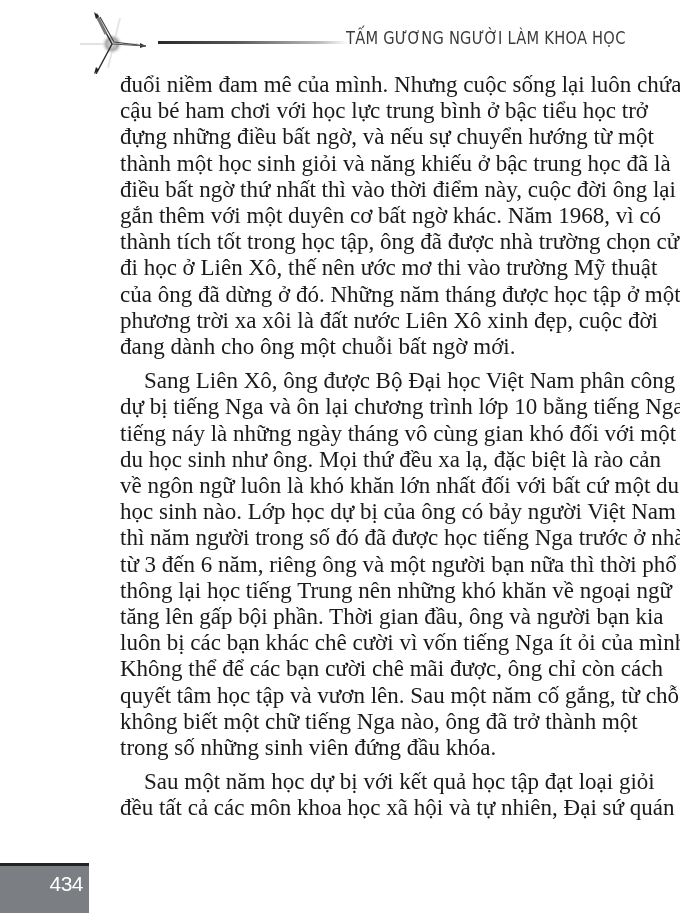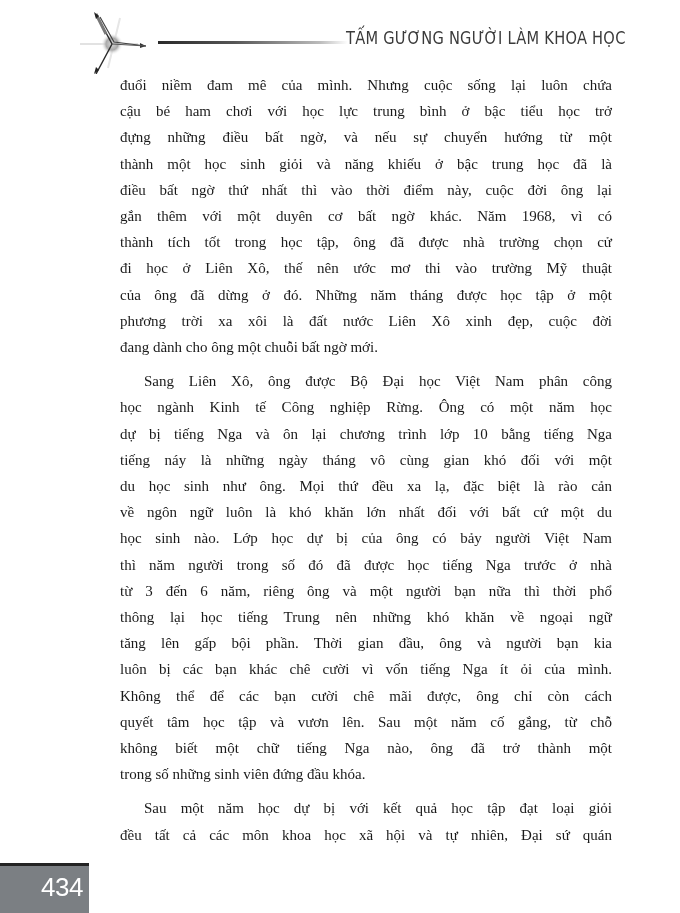--- a/index.html
+++ b/index.html
@@ -47,21 +47,21 @@
       color: #3a3a3a;
       white-space: nowrap;
       transform: scaleX(0.86);
       transform-origin: left center;
     }
     .content {
       position: absolute;
       left: 120px;
       top: 72px;
       width: 492px;
-      font-size: 15px;
+      font-size: 23px;
       line-height: 26.2px;
       text-align: justify;
     }
     .para {
       margin: 0;
     }
     .para + .para {
       margin-top: 8px;
     }
     .line {
@@ -83,21 +83,21 @@
       width: 89px;
       height: 50px;
       background: #7b7f83;
       border-top: 3px solid #232323;
     }
     .page-number {
       position: absolute;
       right: 6px;
       top: 6px;
       font-family: "Liberation Sans", sans-serif;
-      font-size: 26px;
+      font-size: 21px;
       color: #ffffff;
       letter-spacing: -0.5px;
     }
   </style>
 </head>
 <body>
 
 <div class="header">
   <svg class="compass" viewBox="0 0 76 66">
     <defs>
@@ -131,21 +131,20 @@
     <span class="line">điều bất ngờ thứ nhất thì vào thời điểm này, cuộc đời ông lại</span>
     <span class="line">gắn thêm với một duyên cơ bất ngờ khác. Năm 1968, vì có</span>
     <span class="line">thành tích tốt trong học tập, ông đã được nhà trường chọn cử</span>
     <span class="line">đi học ở Liên Xô, thế nên ước mơ thi vào trường Mỹ thuật</span>
     <span class="line">của ông đã dừng ở đó. Những năm tháng được học tập ở một</span>
     <span class="line">phương trời xa xôi là đất nước Liên Xô xinh đẹp, cuộc đời</span>
     <span class="line last">đang dành cho ông một chuỗi bất ngờ mới.</span>
   </div>
   <div class="para">
     <span class="line indent">Sang Liên Xô, ông được Bộ Đại học Việt Nam phân công</span>
-    <span class="line">học ngành Kinh tế Công nghiệp Rừng. Ông có một năm học</span>
     <span class="line">dự bị tiếng Nga và ôn lại chương trình lớp 10 bằng tiếng Nga</span>
     <span class="line">tiếng náy là những ngày tháng vô cùng gian khó đối với một</span>
     <span class="line">du học sinh như ông. Mọi thứ đều xa lạ, đặc biệt là rào cản</span>
     <span class="line">về ngôn ngữ luôn là khó khăn lớn nhất đối với bất cứ một du</span>
     <span class="line">học sinh nào. Lớp học dự bị của ông có bảy người Việt Nam</span>
     <span class="line">thì năm người trong số đó đã được học tiếng Nga trước ở nhà</span>
     <span class="line">từ 3 đến 6 năm, riêng ông và một người bạn nữa thì thời phổ</span>
     <span class="line">thông lại học tiếng Trung nên những khó khăn về ngoại ngữ</span>
     <span class="line">tăng lên gấp bội phần. Thời gian đầu, ông và người bạn kia</span>
     <span class="line">luôn bị các bạn khác chê cười vì vốn tiếng Nga ít ỏi của mình.</span>

